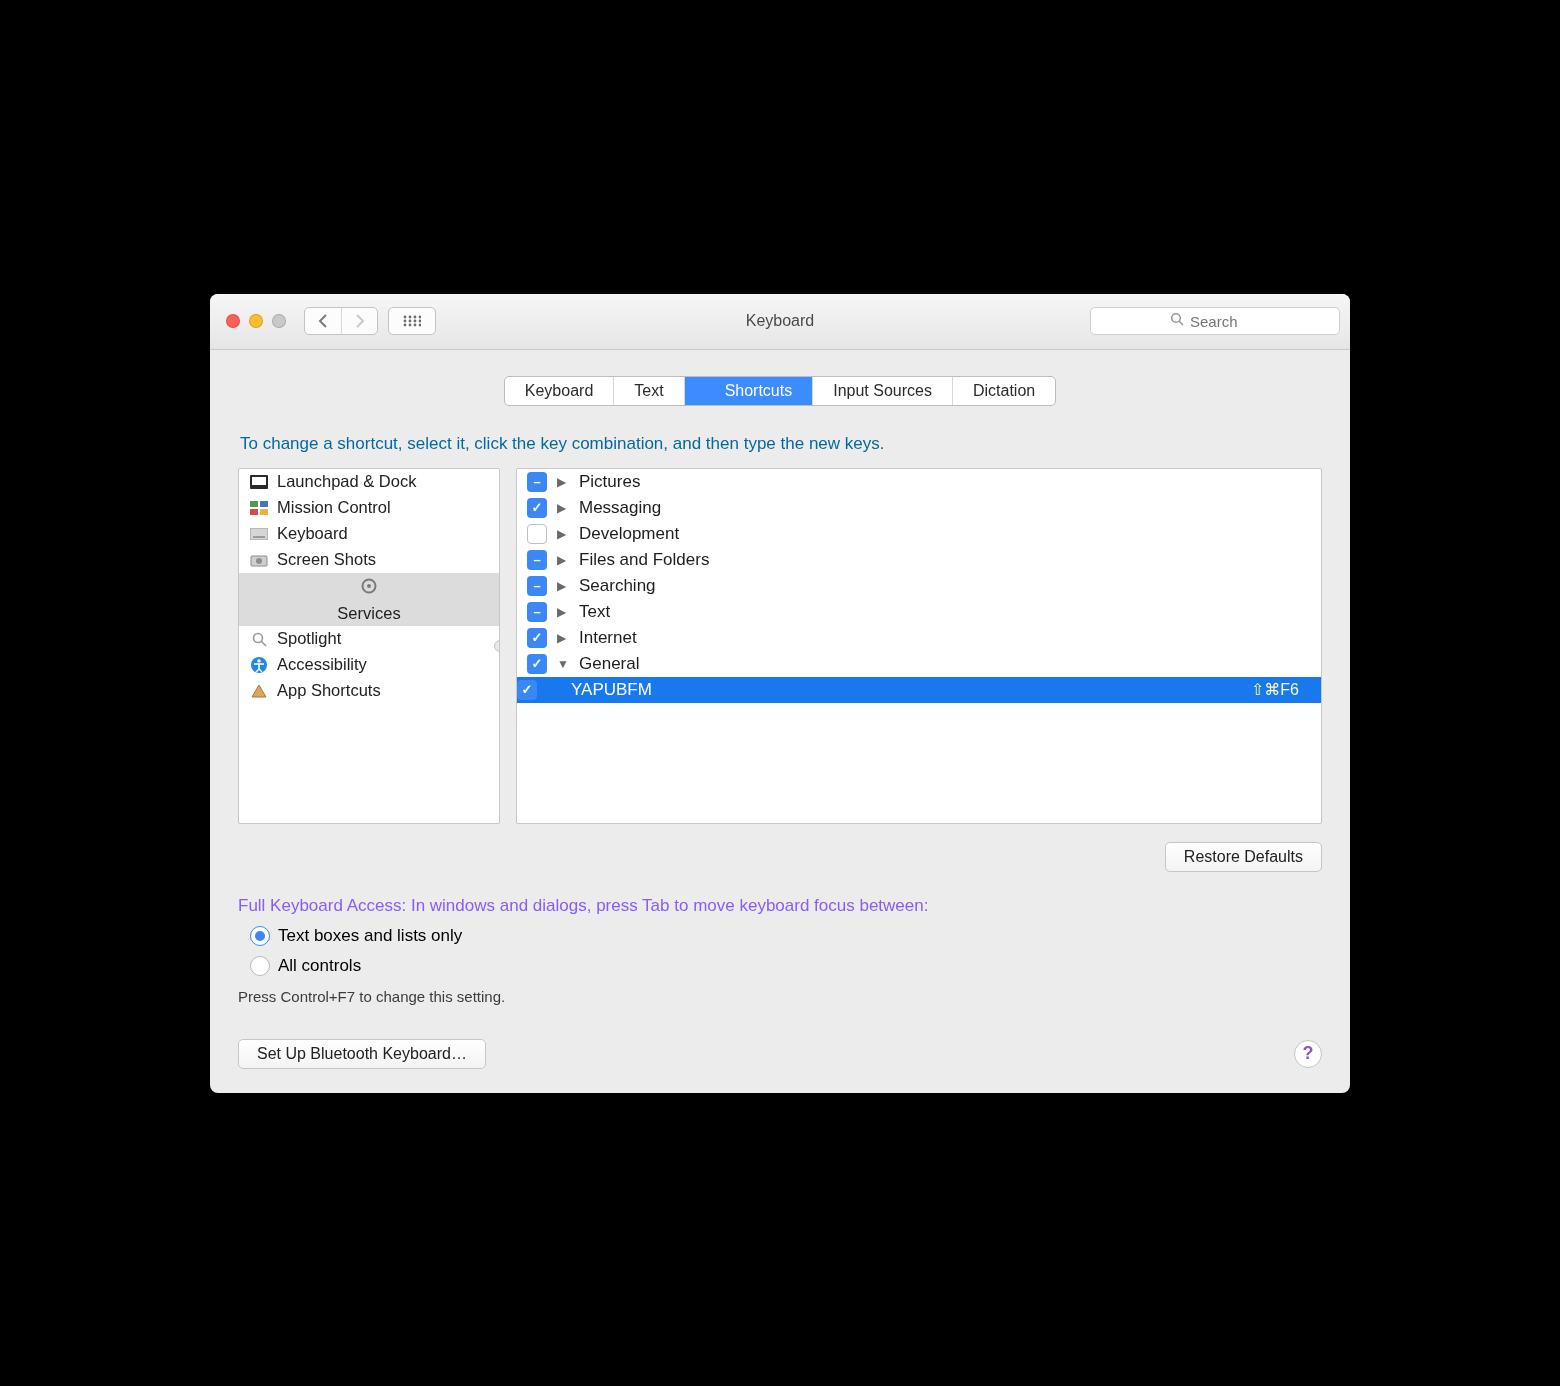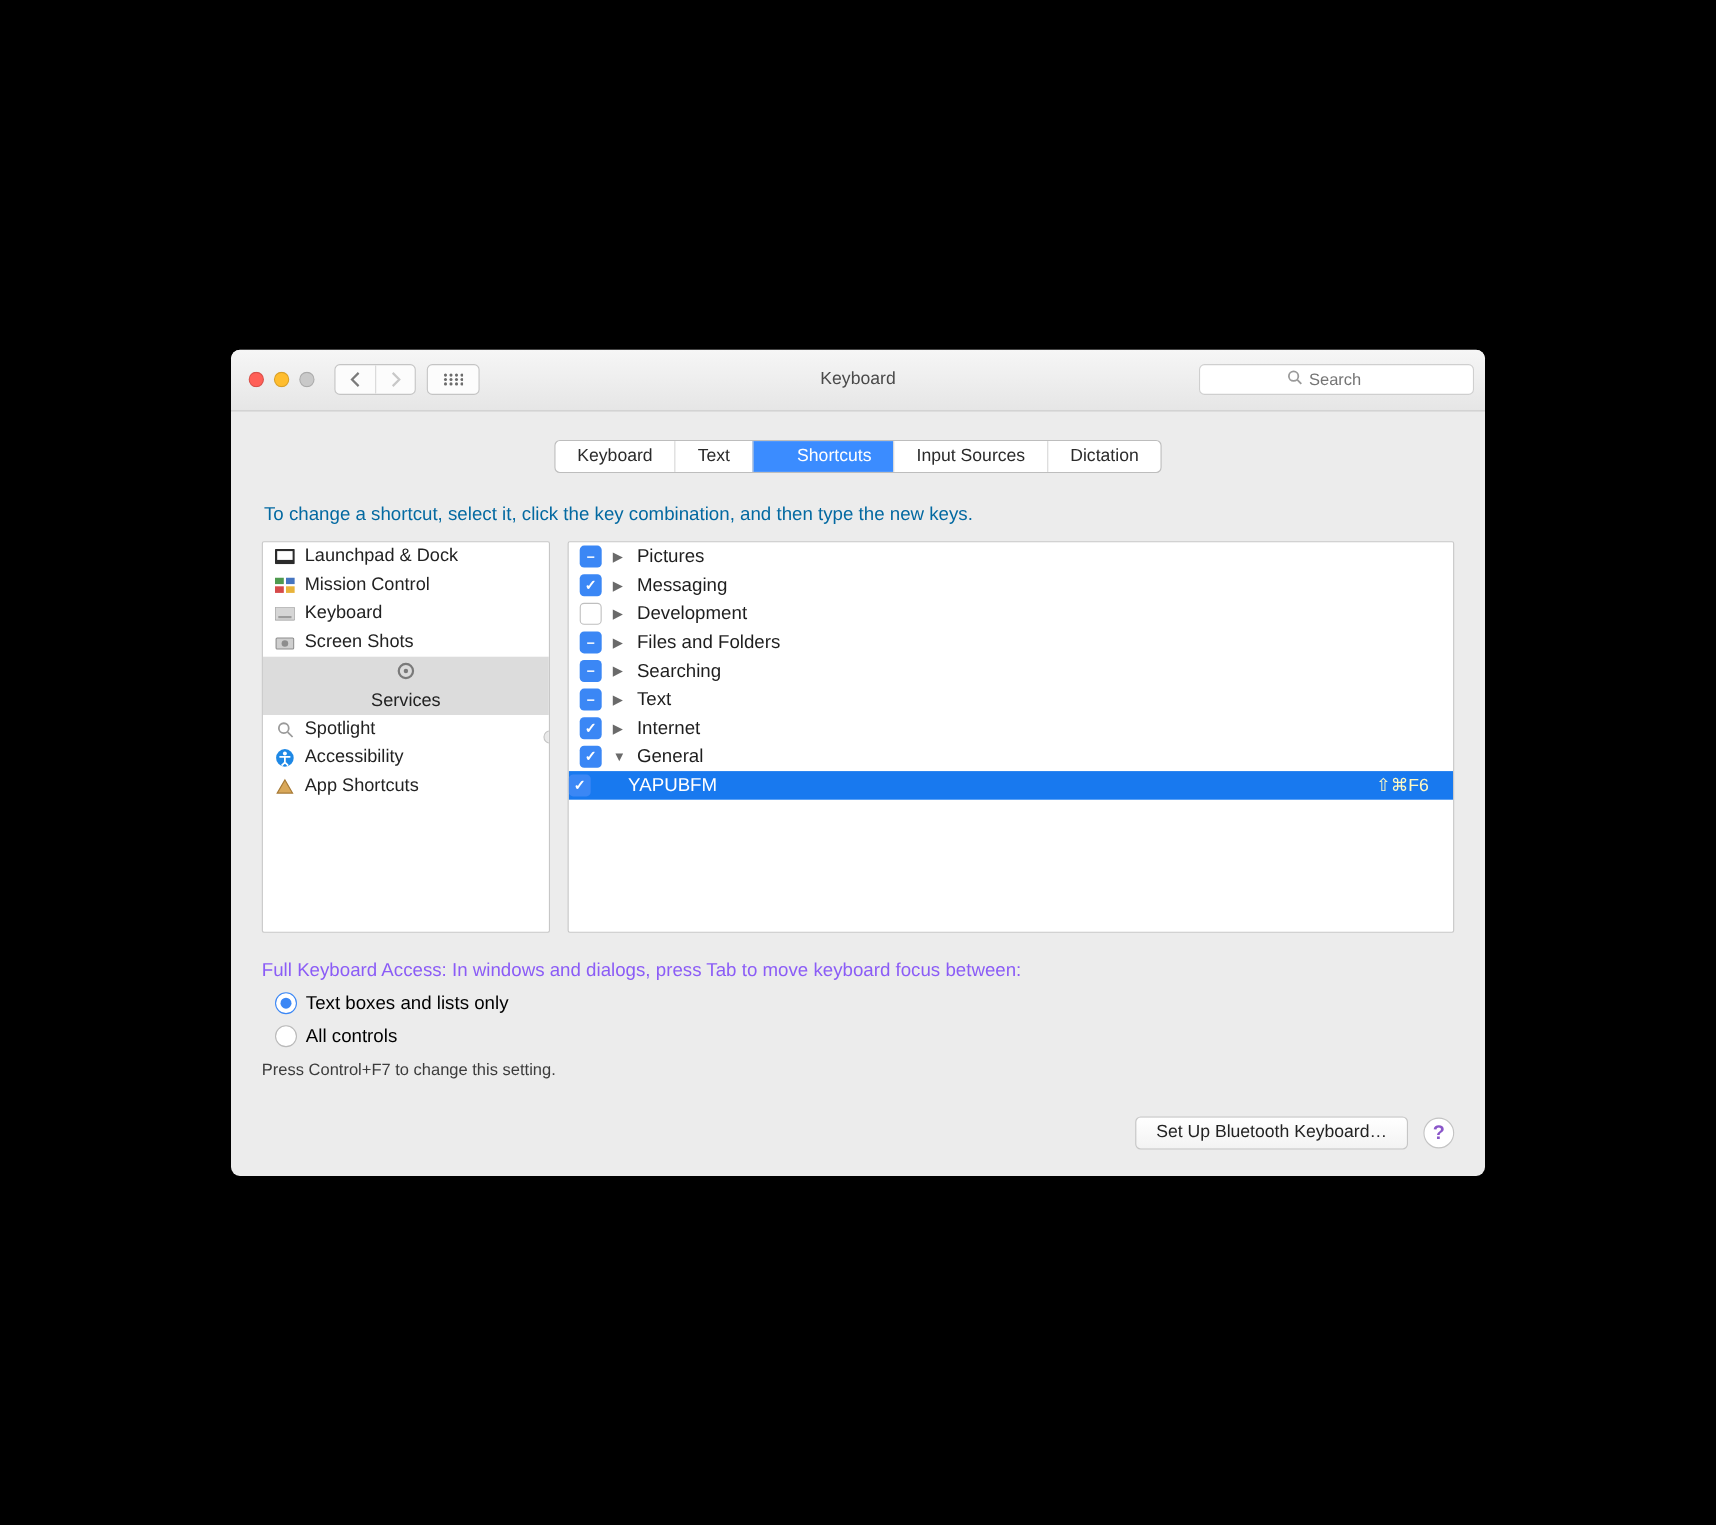--- a/index.html
+++ b/index.html
@@ -117,21 +117,21 @@
   .section2{ margin-top:24px; font-size:17px; color:#8b5cf6;}
   .radio-row{ display:flex; align-items:center; gap:8px; margin-top:10px; margin-left:12px; font-size:17px;}
   .radio{
     width:20px; height:20px; border-radius:50%; border:1px solid #b9b9b9; background:#fff;
     display:flex; align-items:center; justify-content:center;
   }
   .radio.checked{ border-color:#3b87f5;}
   .radio.checked::after{ content:""; width:10px; height:10px; border-radius:50%; background:#3b87f5;}
   .hint{ font-size:15px; color:#3c3c3c; margin-top:12px;}
   .footer{
-    margin-top:34px; display:flex; justify-content:flex-end; align-items:center; gap:14px;
+    margin-top:34px; display:flex; justify-content:space-between; align-items:center; gap:14px;
   }
   .help-circle{
     width:28px; height:28px; border-radius:50%; border:1px solid #c4c4c4; background:#fff;
     display:flex; align-items:center; justify-content:center; color:#8a56c9; font-size:18px; font-weight:600;
   }
 </style>
 </head>
 <body>
 
 <div class="window">
@@ -320,20 +320,23 @@
           <span class="svc-label">General</span>
         </div>
         <div class="svc-row child selected">
           <span class="chk chk-blue">✓</span>
           <span class="svc-label">YAPUBFM</span>
           <span class="shortcut">⇧⌘F6</span>
         </div>
       </div>
     </div>
 
+    <div class="row-right">
+      <div class="btn">Restore Defaults</div>
+    </div>
 
     <div class="section2">Full Keyboard Access: In windows and dialogs, press Tab to move keyboard focus between:</div>
     <div class="radio-row">
       <span class="radio checked"></span>
       <span>Text boxes and lists only</span>
     </div>
     <div class="radio-row">
       <span class="radio"></span>
       <span>All controls</span>
     </div>

